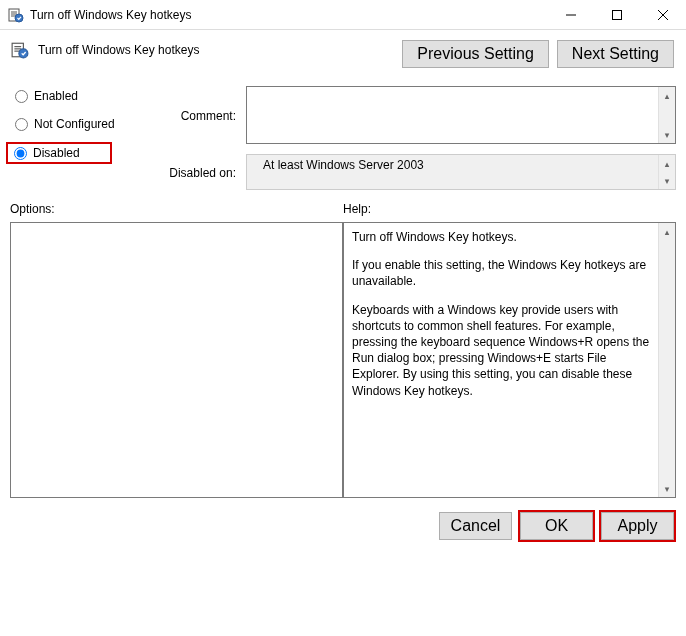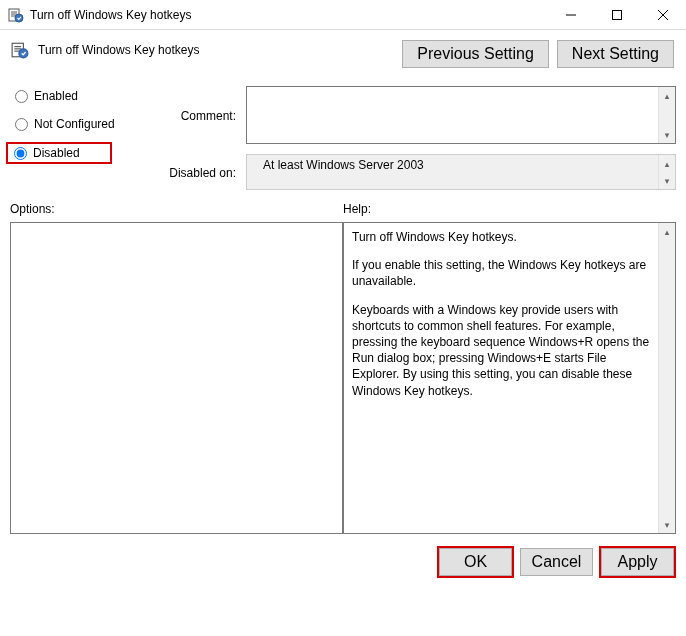--- a/index.html
+++ b/index.html
@@ -86,21 +86,21 @@
     .textarea-wrap.readonly { background: #f0f0f0; border-color: #cccccc; }
     .textarea-inner { flex: 1; padding: 3px 16px; min-height: 56px; }
     .textarea-inner.short { min-height: 30px; }
     .scroll-col { width: 17px; background: #f0f0f0; display: flex; flex-direction: column; justify-content: space-between; border-left: 1px solid #e0e0e0; }
     .scroll-arrow { height: 17px; display: flex; align-items: center; justify-content: center; color: #666; font-size: 9px; }
     .panels-row { display: flex; margin-top: 12px; }
     .panel { flex: 1; display: flex; flex-direction: column; }
     .panel-label { margin-bottom: 6px; }
     .panel-box {
       border: 1px solid #7a7a7a;
-      height: 312px;
+      height: 276px;
       display: flex;
       background: #fff;
     }
     .panel-content { flex: 1; padding: 6px 8px; overflow: hidden; line-height: 1.35; }
     .panel-content p { margin-bottom: 12px; }
     .footer {
       display: flex;
       justify-content: flex-end;
       gap: 8px;
       margin-top: 14px;
@@ -227,17 +227,17 @@
         </div>
         <div class="scroll-col">
           <div class="scroll-arrow">▴</div>
           <div class="scroll-arrow">▾</div>
         </div>
       </div>
     </div>
   </div>
 
   <div class="footer">
+    <button class="win-btn">Cancel</button>
     <button class="win-btn btn-highlight">OK</button>
-    <button class="win-btn">Cancel</button>
     <button class="win-btn btn-highlight">Apply</button>
   </div>
 </div>
 
 </body></html>

